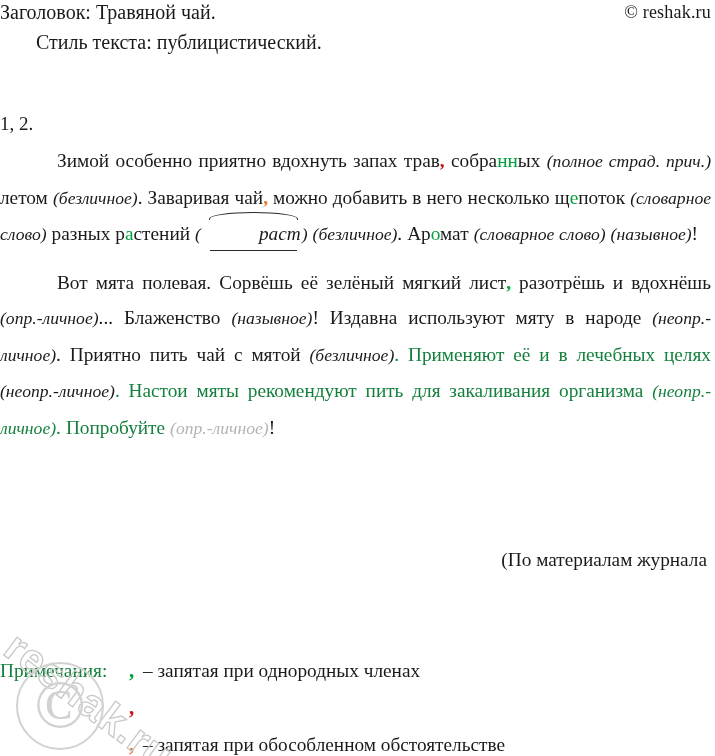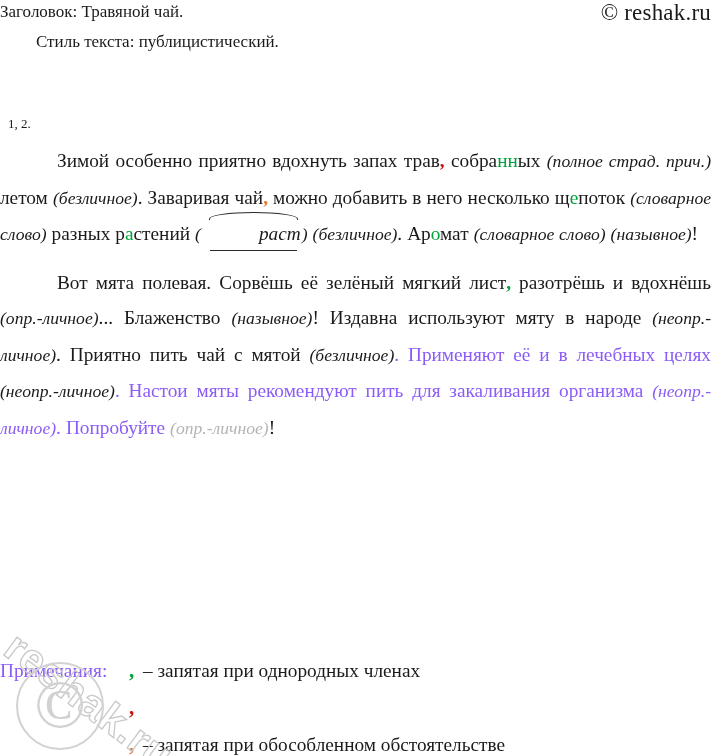--- a/index.html
+++ b/index.html
@@ -21,45 +21,44 @@
     position: relative;
     width: 715px;
     height: 756px;
     box-sizing: border-box;
   }
 
   
   .hdr-line {
     position: absolute;
     left: 0;
-    font-size: 17px;
+    font-size: 20px;
     line-height: 22px;
     white-space: nowrap;
   }
   .hdr-title  { top: 1px; }
   .hdr-style  { top: 31px; margin-left: 36px; }
 
   .copyright {
     position: absolute;
     top: 2px;
     right: 4px;
-    font-size: 23px;
+    font-size: 18px;
     line-height: 21px;
     letter-spacing: 0.2px;
     white-space: nowrap;
   }
 
   
   .tasknum {
     position: absolute;
     left: 0;
     top: 113px;
-    font-size: 13px;
+    font-size: 19px;
     line-height: 21px;
-    padding-left: 8px;
   }
 
   
   .body-block {
     position: absolute;
     left: 0;
     top: 143px;
     width: 711px;
   }
   p.para {
@@ -82,21 +81,21 @@
   }
 
   
   .c-red    { color: #CC1111; font-weight: bold; }
   .c-green  { color: #00A13A; font-weight: bold; }
   .c-orange { color: #E8742A; font-weight: bold; }
 
   .hl-green { color: #00A13A; }
 
   
-  .faded   { color: #8b5cf6; }
+  .faded   { color: #15803d; }
   .faded2  { color: #b4b4b4; }
 
   
   .morph {
     position: relative;
     display: inline-block;
     padding: 0 1px;
     font-style: italic;
   }
   .morph .arc {
@@ -224,20 +223,21 @@
 
     <div class="gap-sm"></div>
 
 
     <div class="gap-sm"></div>
 
     <p class="para"><span>Вот мята полевая. Сорвёшь её зелёный мягкий лист</span><span class="c-green">,</span><span> разотрёшь и вдохнёшь </span><i class="note">(опр.-личное)</i><span>... Блаженство </span><i class="note">(назывное)</i><span>! Издавна используют мяту в народе </span><i class="note">(неопр.-личное)</i><span>. Приятно пить чай с мятой </span><i class="note">(безличное)</i><span class="faded">. Применяют её и в лечебных целях </span><i class="note">(неопр.-личное)</i><span class="faded">. Настои мяты рекомендуют пить для закаливания организма </span><i class="note faded">(неопр.-личное)</i><span class="faded">. Попробуйте </span><i class="note faded2">(опр.-личное)</i><span>!</span></p>
 
   </div>
 
+  <div class="attrib attrib-1">(По материалам журнала</div>
 
   <div class="notes">
 
     <div class="note-row nr1">
       <span class="note-label faded">Примечания:</span>
       <span class="note-mark c-green">,</span>
       <span class="note-text">– запятая при однородных членах</span>
     </div>
 
     <div class="note-row nr2">

